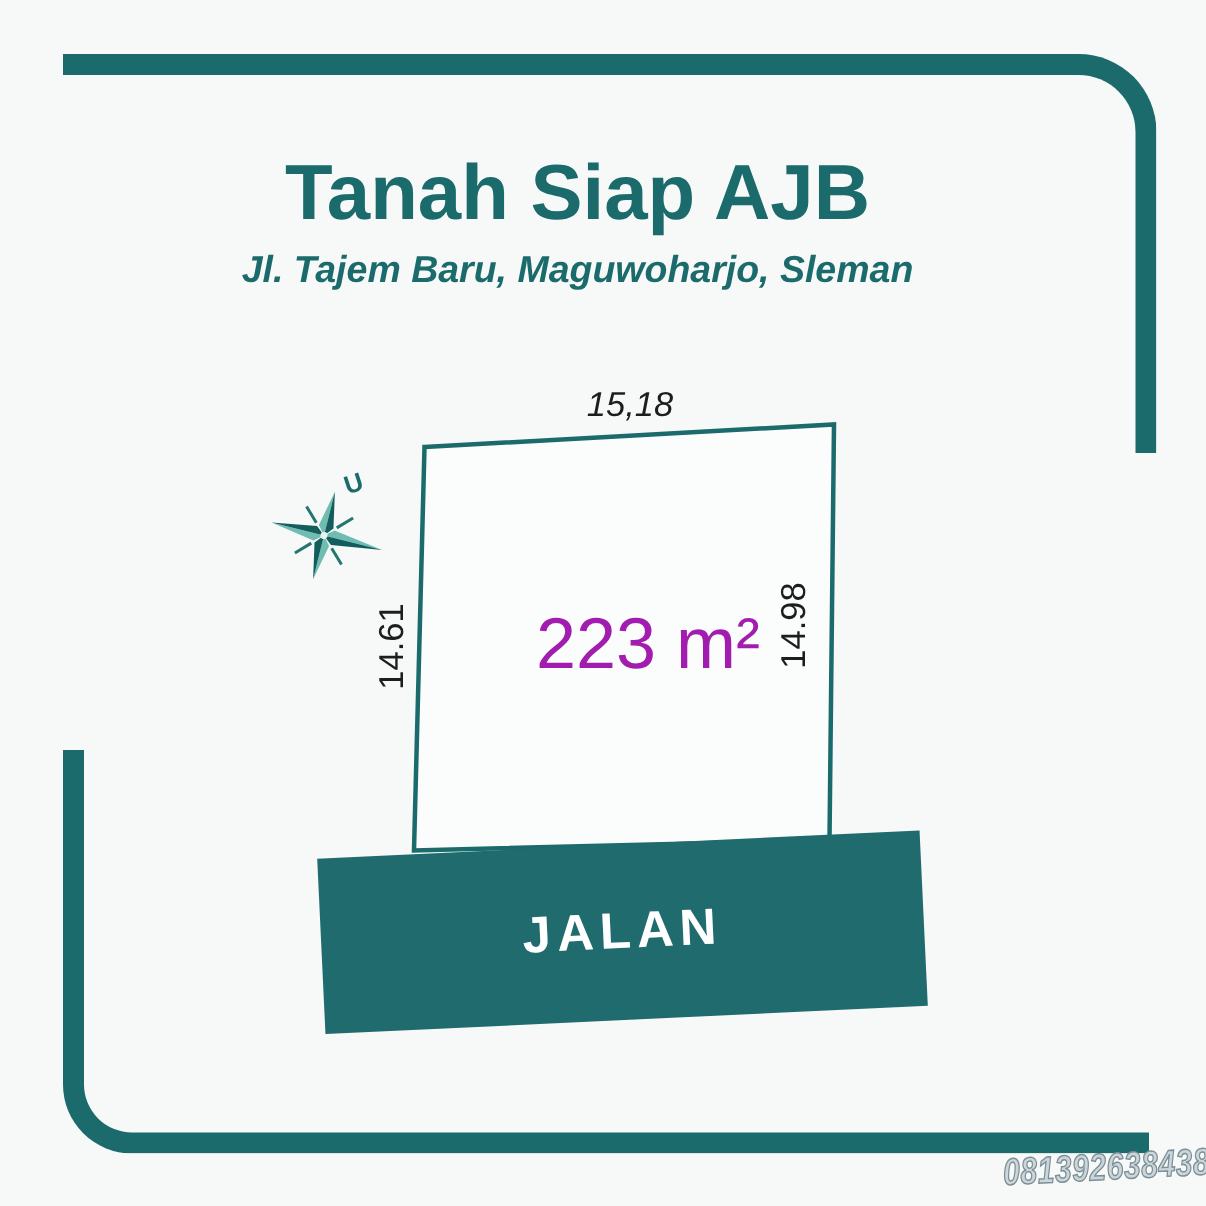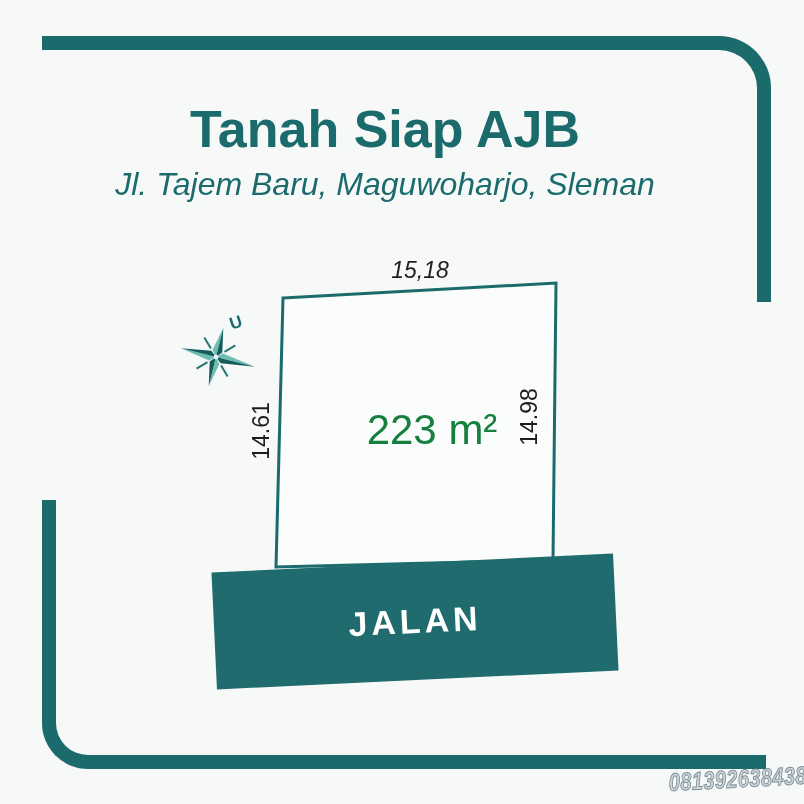--- a/index.html
+++ b/index.html
@@ -20,32 +20,32 @@
     border-top-right-radius:52px;
   }
   .frame-bl{
     left:42px;top:500px;width:724px;height:269px;
     border-left:14px solid var(--teal);border-bottom:14px solid var(--teal);
     border-bottom-left-radius:46px;
   }
   
   .header{position:absolute;left:35px;top:102px;width:700px;text-align:center;color:var(--teal);}
   .header h1{margin:0;font-size:52px;line-height:1.05;font-weight:bold;letter-spacing:0;}
-  .header .subtitle{margin-top:9px;font-size:32px;font-style:italic;font-weight:normal;}
+  .header .subtitle{margin-top:9px;font-size:25px;font-style:italic;font-weight:bold;}
   
   .plot-svg{position:absolute;left:0;top:0;width:804px;height:804px;}
   
   .dim{position:absolute;color:var(--ink);font-size:23px;white-space:nowrap;transform:translate(-50%,-50%);}
   .dim-top{left:420px;top:270px;font-style:italic;}
   .dim-left{left:261px;top:431px;transform:translate(-50%,-50%) rotate(-90deg);}
   .dim-right{left:529px;top:417px;transform:translate(-50%,-50%) rotate(-90deg);}
   .dim-bottom{left:414px;top:572px;font-weight:bold;}
   .area-label{
     position:absolute;left:432px;top:430px;transform:translate(-50%,-50%);
-    color:#15803d;font-size:42px;white-space:nowrap;
+    color:#a21caf;font-size:48px;white-space:nowrap;
   }
   
   .compass{position:absolute;left:0;top:0;}
   .compass-rose{position:absolute;left:171px;top:312px;width:90px;height:90px;transform:rotate(14deg);}
   .compass-u{
     position:absolute;left:236px;top:323px;transform:translate(-50%,-50%) rotate(-18deg);
     color:var(--teal);font-size:17px;font-weight:bold;
   }
   
   .road-bar{

